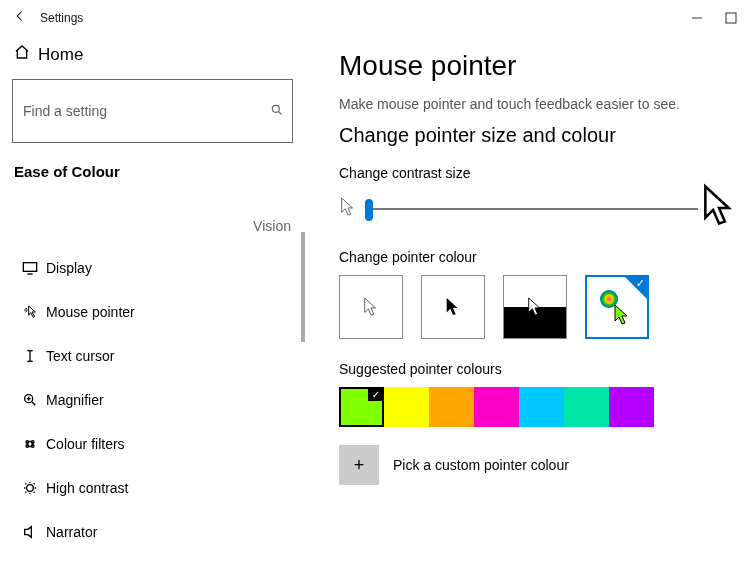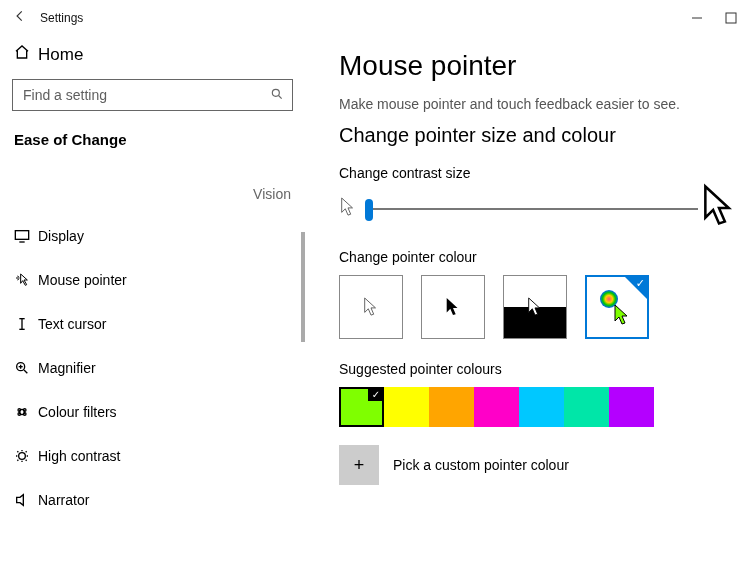--- a/index.html
+++ b/index.html
@@ -62,21 +62,21 @@
   }
   .home span {
     font-size: 17px;
   }
   .search {
     margin: 0 12px 14px 12px;
     border: 1px solid #666;
     height: 30px;
     display: flex;
     align-items: center;
-    padding: 0 8px;
+    padding: 16px 8px;
     color: #666;
     font-size: 14px;
   }
   .search input {
     border: none;
     outline: none;
     flex: 1;
     font-size: 14px;
     color: #333;
     font-family: inherit;
@@ -94,20 +94,21 @@
     padding: 8px 14px 12px 14px;
     text-align: right;
   }
   .navitem {
     display: flex;
     align-items: center;
     height: 44px;
     padding-left: 14px;
     font-size: 14px;
     cursor: pointer;
+    margin-left: 8px;
   }
   .navitem .icon {
     width: 24px;
     display: inline-flex;
     justify-content: flex-start;
   }
   .scrollbar {
     position: absolute;
     right: 0;
     top: 196px;
@@ -285,21 +286,21 @@
     </div>
     <div class="search">
       <input placeholder="Find a setting" style="">
       <span>
         <svg width="14" height="14" viewBox="0 0 24 24" fill="none" stroke="#666" stroke-width="2">
             <circle cx="10" cy="10" r="6"></circle>
             <line x1="15" y1="15" x2="20" y2="20"></line>
           </svg>
       </span>
     </div>
-    <div class="category">Ease of Change</div>
+    <div class="category">Ease of Colour</div>
     <div class="group">Vision</div>
 
     <div class="navitem">
       <span class="icon">
           <svg width="16" height="14" viewBox="0 0 24 20" fill="none" stroke="#000" stroke-width="2">
             <rect x="2" y="2" width="20" height="13"></rect>
             <line x1="8" y1="19" x2="16" y2="19"></line>
           </svg>
         </span>
       <span>Display</span>

